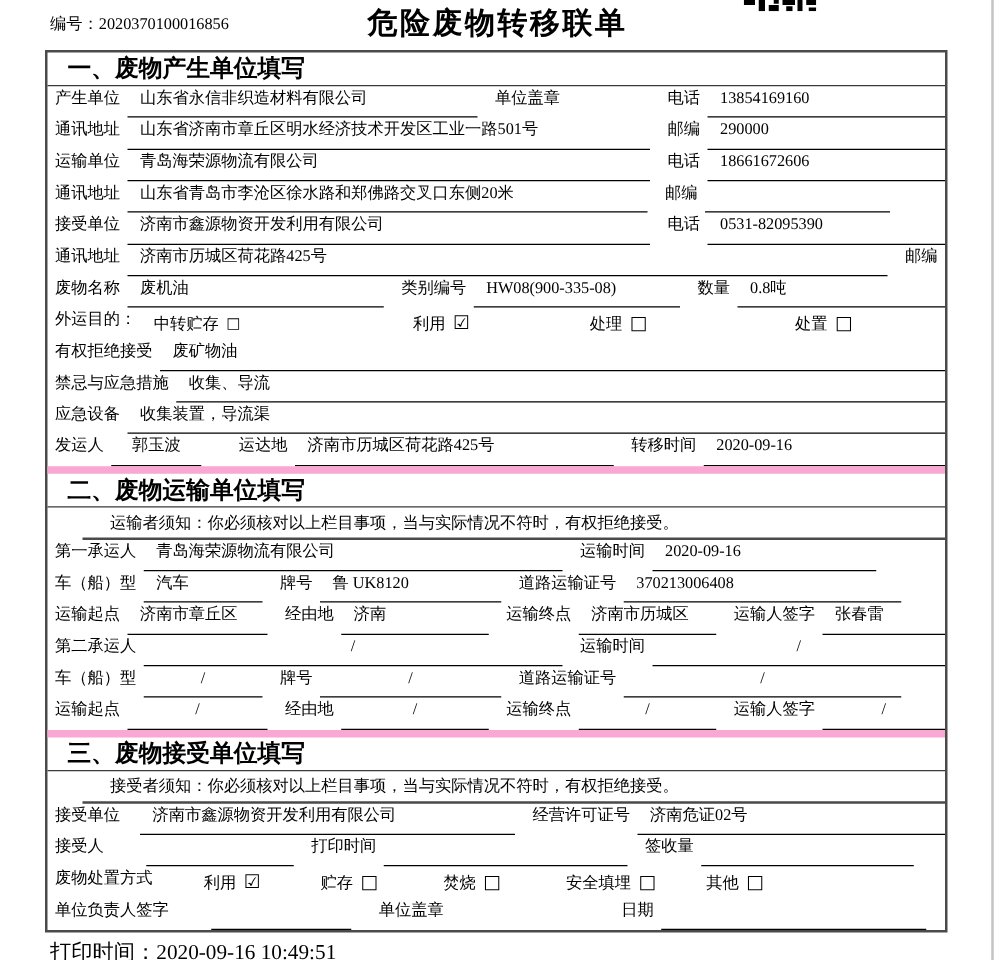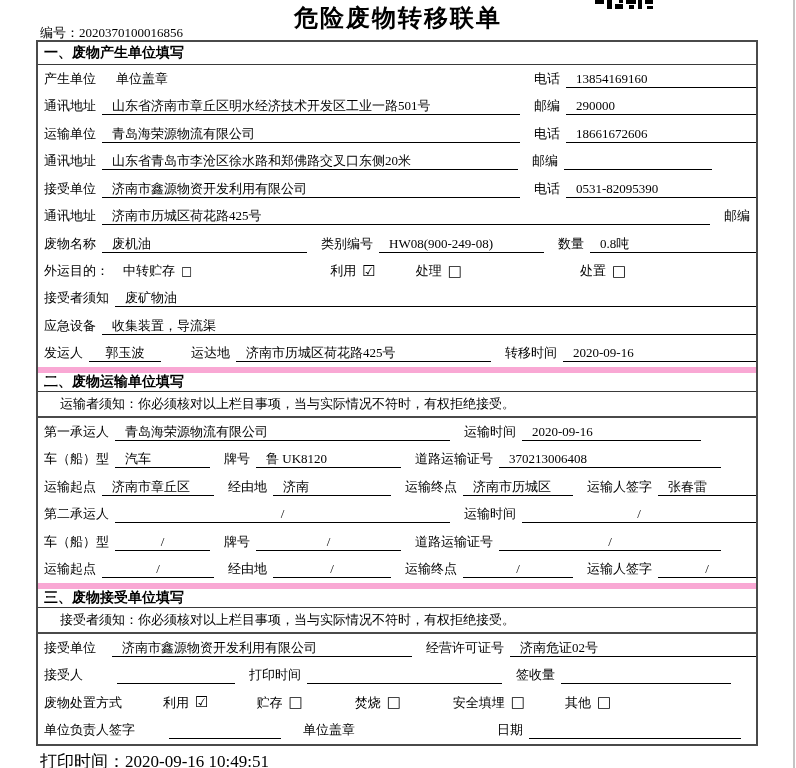--- a/index.html
+++ b/index.html
@@ -6,38 +6,38 @@
   html,body { background:#fff; }
   .page {
     position:relative; width:796px; height:768px; background:#fff;
     font-family:"Liberation Serif","DejaVu Serif",serif;
     color:#000; font-size:13px; overflow:hidden;
   }
   .right-edge { position:absolute; top:0; right:1px; width:2px; height:768px; background:#c4c4c4; }
 
   
   .doc-header { position:absolute; top:0; left:0; width:796px; height:38px; }
-  .doc-no { position:absolute; left:40px; top:24px; font-size:13px; white-space:nowrap; }
+  .doc-no { position:absolute; left:40px; top:10px; font-size:13px; white-space:nowrap; }
   .doc-title { position:absolute; left:0; right:0; top:2px; text-align:center;
                font-size:24px; font-weight:bold; letter-spacing:2px; }
   .qr-frag { position:absolute; left:595px; top:0; }
 
   
   .form-table {
     position:absolute; left:36px; top:40px; width:722px; height:706px;
     border:2px solid #4a4a4a; display:flex; flex-direction:column; background:#fff;
   }
   .sec-title {
-    flex:0 0 23px; display:flex; align-items:center; padding-left:6px;
-    font-weight:bold; font-size:14px; border-bottom:1px solid #3a3a3a;
+    flex:0 0 23px; display:flex; align-items:center; padding-left:16px;
+    font-weight:bold; font-size:19px; border-bottom:1px solid #3a3a3a;
   }
   .sec-title.mid { border-top:6px solid #f9a8d4; }
   .notice { flex:0 0 26px; display:flex; align-items:center; padding-left:22px;
-            border-bottom:2px solid #4a4a4a; white-space:nowrap; }
-  .row { flex:1 1 auto; display:flex; align-items:center; padding-left:6px; min-height:0; }
+            border-bottom:2px solid #4a4a4a; white-space:nowrap;margin-left:28px; }
+  .row { flex:1 1 auto; display:flex; padding-left:6px; min-height:0; }
   .lbl { white-space:nowrap; margin-right:6px; }
   .ml  { margin-left:14px; }
   .val {
     border-bottom:1px solid #000; min-height:17px; line-height:17px;
     padding:0 10px; white-space:nowrap; overflow:hidden;
   }
   .grow { flex:1 1 auto; }
   .c { text-align:center; }
   .spacer { flex:1 1 auto; }
   .box { font-family:"DejaVu Sans",sans-serif; font-size:15px; line-height:15px; margin-left:6px; }
@@ -68,20 +68,21 @@
       <rect x="52" y="6" width="6" height="3" fill="#000"></rect>
     </svg>
   </div>
 
   <div class="form-table">
 
     <div class="sec-title">一、废物产生单位填写</div>
 
     <div class="row">
       <span class="lbl">产生单位</span>
+      <span class="val" style="width:280px">山东省永信非织造材料有限公司</span>
       <span class="lbl ml">单位盖章</span>
       <span class="spacer"></span>
       <span class="lbl">电话</span>
       <span class="val" style="width:190px">13854169160</span>
     </div>
 
     <div class="row">
       <span class="lbl">通讯地址</span>
       <span class="val grow">山东省济南市章丘区明水经济技术开发区工业一路501号</span>
       <span class="lbl ml">邮编</span>
@@ -112,51 +113,55 @@
     <div class="row">
       <span class="lbl">通讯地址</span>
       <span class="val grow">济南市历城区荷花路425号</span>
       <span class="lbl ml">邮编</span>
     </div>
 
     <div class="row">
       <span class="lbl">废物名称</span>
       <span class="val" style="width:205px">废机油</span>
       <span class="lbl ml">类别编号</span>
-      <span class="val" style="width:165px">HW08(900-249-08)</span>
+      <span class="val" style="width:165px">HW08(900-335-08)</span>
       <span class="lbl ml">数量</span>
       <span class="val grow">0.8吨</span>
     </div>
 
 
     <div class="row">
       <span class="lbl">外运目的：</span>
       <span class="opt" style="margin-left:8px">
         <span>中转贮存</span>
         <span class="box" style="font-size:12px">□</span>
       </span>
       <span class="opt" style="margin-left:138px">
         <span>利用</span>
         <span class="box">☑</span>
       </span>
-      <span class="opt" style="margin-left:40px">
+      <span class="opt" style="margin-left:96px">
         <span>处理</span>
         <span class="box">□</span>
       </span>
       <span class="opt" style="margin-left:118px">
         <span>处置</span>
         <span class="box">□</span>
       </span>
     </div>
 
     <div class="row">
-      <span class="lbl">接受者须知</span>
+      <span class="lbl">有权拒绝接受</span>
       <span class="val grow">废矿物油</span>
     </div>
 
+    <div class="row">
+      <span class="lbl">禁忌与应急措施</span>
+      <span class="val grow">收集、导流</span>
+    </div>
 
     <div class="row">
       <span class="lbl">应急设备</span>
       <span class="val grow">收集装置，导流渠</span>
     </div>
 
     <div class="row">
       <span class="lbl">发运人</span>
       <span class="val c" style="width:72px">郭玉波</span>
       <span class="lbl ml" style="margin-left:30px">运达地</span>

